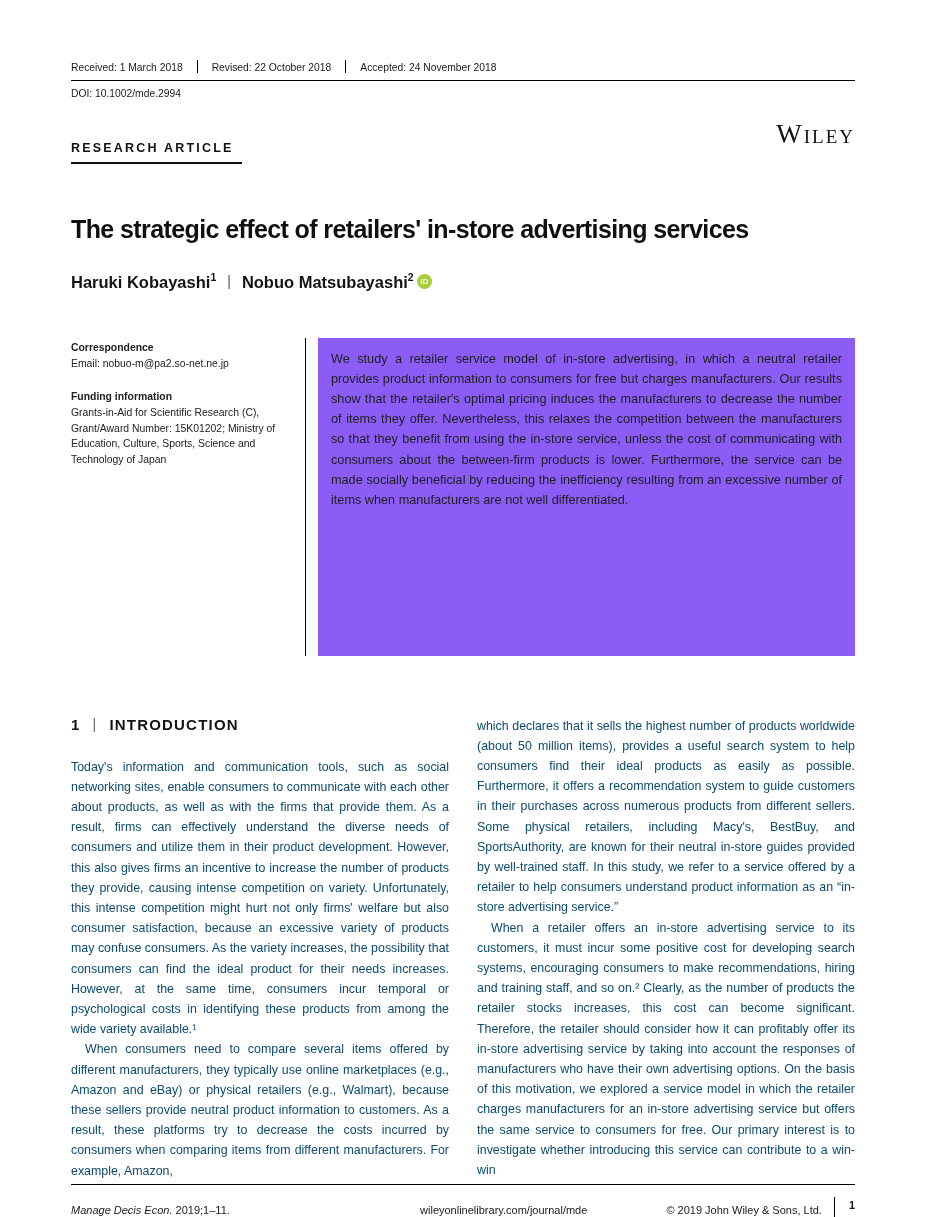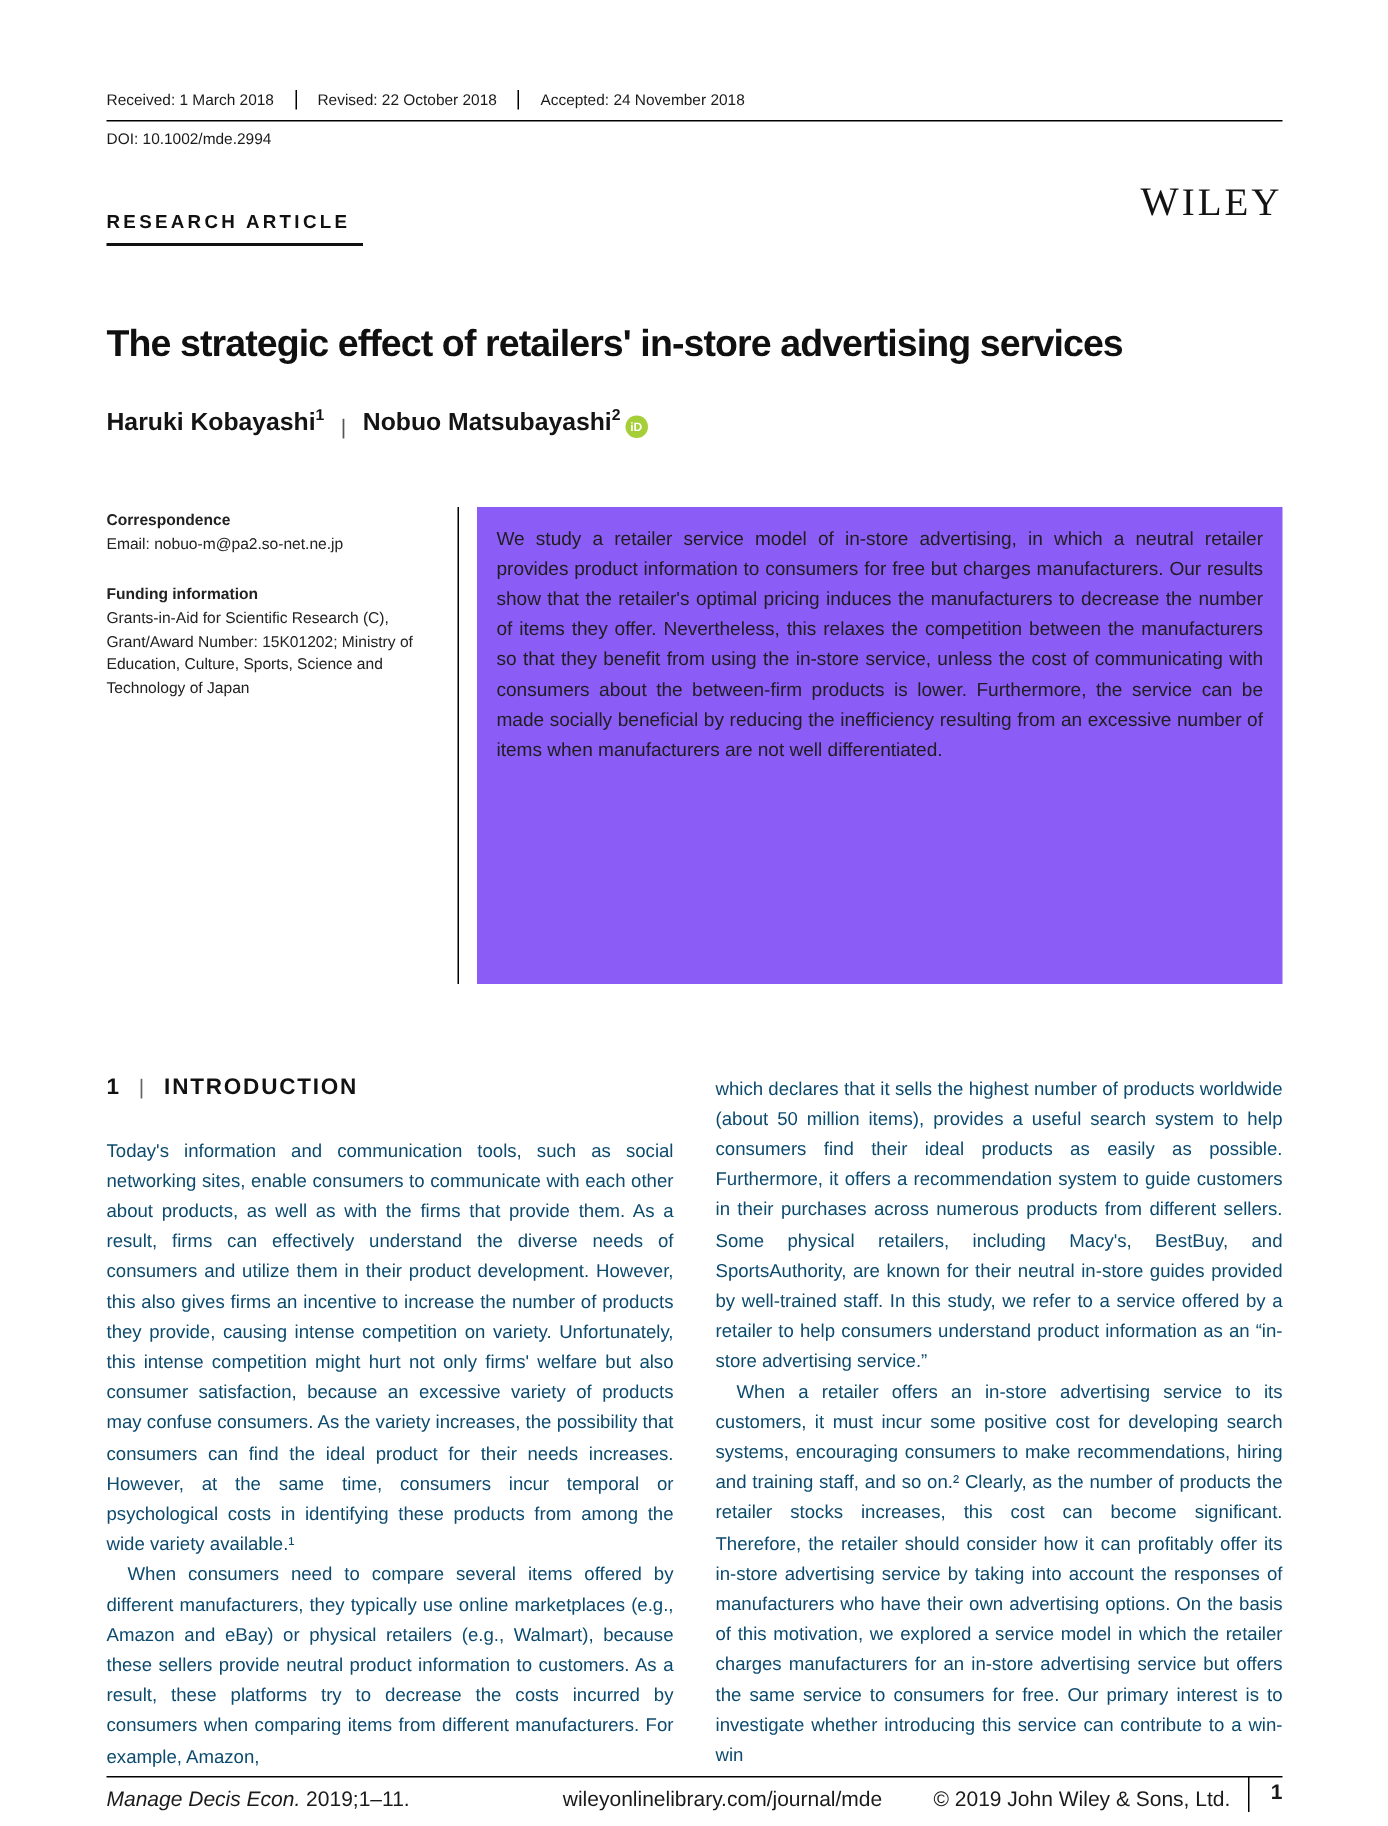--- a/index.html
+++ b/index.html
@@ -46,21 +46,21 @@
     font-weight: bold;
     letter-spacing: 2.2px;
     color: #111;
     border-bottom: 2.5px solid #111;
     padding: 0 8px 7px 0;
   }
   .wiley-logo {
     position: absolute;
     right: 0; top: -6px;
     font-family: "Liberation Serif", serif;
-    font-size: 26px;
+    font-size: 19px;
     letter-spacing: 2px;
     color: #131313;
   }
   .wiley-logo::first-letter { font-size: 27px; }
 
   
   .title-block { margin-top: 40px; }
   .title-line {
     font-size: 25px;
     font-weight: bold;
@@ -70,21 +70,21 @@
     white-space: nowrap;
   }
 
   
   .authors-row {
     margin-top: 24px;
     font-size: 16.5px;
     font-weight: bold;
     color: #141414;
     display: flex;
-    align-items: flex-end;
+    align-items: center;
   }
   .authors-row sup { font-size: 10.5px; font-weight: bold; }
   .author-sep { font-weight: 400; color: #555; margin: 0 11px; font-size: 14px; }
   .orcid-icon {
     display: inline-flex;
     width: 15px; height: 15px;
     border-radius: 50%;
     background: #a6ce39;
     color: #fff;
     font-size: 8px;
@@ -145,24 +145,24 @@
     color: #0c4a6e;
   }
   .body-text p.indent { text-indent: 14px; }
 
   
   .footer {
     position: absolute;
     left: 71px; right: 70px;
     top: 1166px;
     border-top: 1px solid #000;
-    padding-top: 6px;
+    padding-top: 19px;
     display: flex;
     align-items: flex-start;
-    font-size: 14px;
+    font-size: 11px;
     color: #1a1a1a;
   }
   .footer .f-left { width: 270px; }
   .footer .f-left .jname { font-style: italic; }
   .footer .f-center { flex: 1; text-align: center; }
   .footer .f-right { display: flex; align-items: stretch; }
   .footer .pageno {
     border-left: 1px solid #000;
     margin-left: 12px;
     padding: 2px 0 6px 14px;

